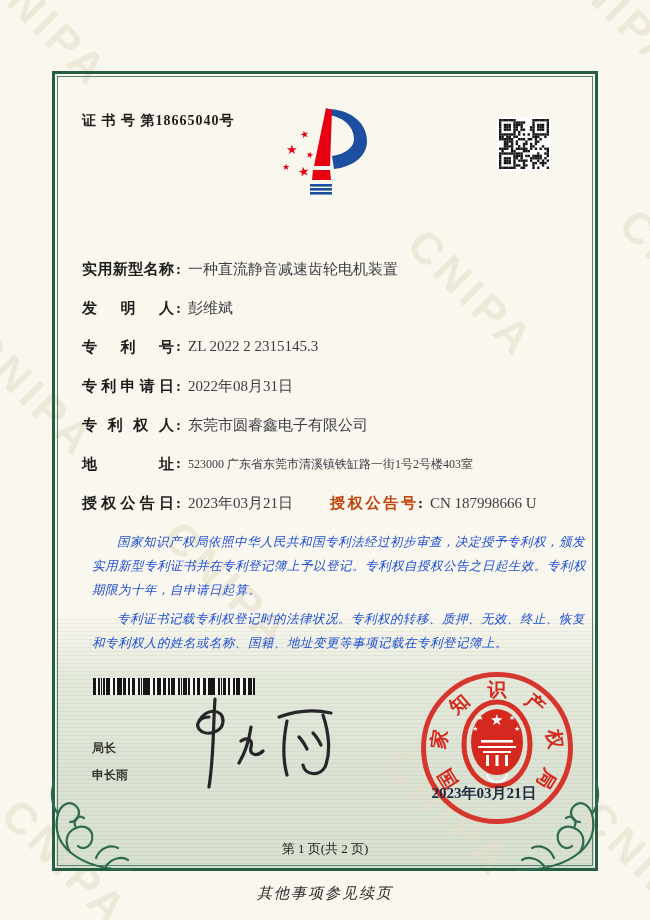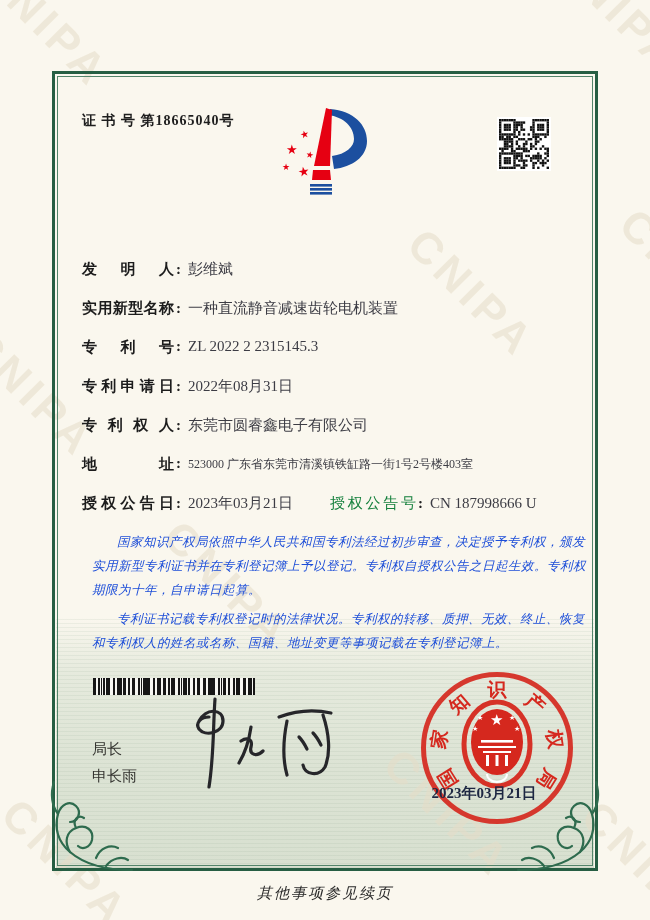--- a/index.html
+++ b/index.html
@@ -38,35 +38,35 @@
   
   .fields{position:absolute;left:82px;top:260px;width:500px;z-index:3;font-size:15px;}
   .row{position:relative;height:39px;white-space:nowrap;}
   .lbl{display:inline-block;width:92px;text-align:justify;text-align-last:justify;
     -moz-text-align-last:justify;font-weight:700;color:#1c1c1c;vertical-align:top;}
   .colon{display:inline-block;font-weight:700;margin:0 7px 0 2px;}
   .val{color:#3c3c44;}
   .val-tight{font-size:12px;letter-spacing:0;font-family:Liberation Serif, serif;}
   .pair2{position:absolute;left:248px;top:0;}
   .lbl2{display:inline-block;width:86px;text-align:justify;text-align-last:justify;
-    -moz-text-align-last:justify;font-weight:400;color:#15803d;}
+    -moz-text-align-last:justify;font-weight:700;color:#c2410c;}
   
   .paras{position:absolute;left:92px;top:530px;width:494px;z-index:3;
     font-size:12.5px;line-height:24px;color:#1d4ed8;font-style:italic;letter-spacing:.5px;}
   .paras p{margin:0 0 5px 0;text-indent:2em;}
   
   .barcode{position:absolute;left:93px;top:678px;width:162px;height:17px;z-index:3;
     background:
       repeating-linear-gradient(90deg,#161616 0 2px,rgba(0,0,0,0) 2px 5px),
       repeating-linear-gradient(90deg,#161616 0 1px,rgba(0,0,0,0) 1px 8px),
       repeating-linear-gradient(90deg,#161616 0 3px,rgba(0,0,0,0) 3px 13px);
     background-color:#f6f6f2;}
   .officer{position:absolute;left:92px;top:735px;z-index:3;
     font-family:"Liberation Sans","DejaVu Sans",sans-serif;
-    font-size:15px;font-weight:400;color:#33332f;line-height:27px;}
+    font-size:12px;font-weight:700;color:#33332f;line-height:27px;}
   .signature{position:absolute;left:183px;top:693px;width:165px;height:100px;z-index:3;}
   
   .seal{position:absolute;left:421px;top:672px;width:152px;height:152px;z-index:4;}
   .seal-ring{position:absolute;left:0;top:0;width:142px;height:142px;border:5px solid rgba(213,40,30,.92);
     border-radius:50%;}
   .seal-char{position:absolute;left:76px;top:76px;width:22px;height:22px;margin:-11px 0 0 -11px;
     text-align:center;font-size:19px;font-weight:700;color:#d5281e;line-height:22px;}
   .seal-emblem{position:absolute;left:40px;top:26px;width:72px;height:92px;}
   .seal-date{position:absolute;left:0;top:112px;width:152px;text-align:center;z-index:5;
     font-size:15px;font-weight:700;color:#1d2742;letter-spacing:0;transform:translateX(-13px);}
@@ -371,24 +371,24 @@
       <rect x="9" y="20" width="1" height="1" fill="#111"></rect>
       <rect x="10" y="20" width="1" height="1" fill="#111"></rect>
       <rect x="14" y="20" width="1" height="1" fill="#111"></rect>
       <rect x="16" y="20" width="1" height="1" fill="#111"></rect>
       <rect x="20" y="20" width="1" height="1" fill="#111"></rect>
     </svg>
 
 
   <div class="fields">
     <div class="row">
+      <span class="lbl">实用新型名称</span><span class="colon">:</span><span class="val">一种直流静音减速齿轮电机装置</span>
+    </div>
+    <div class="row">
       <span class="lbl">发明人</span><span class="colon">:</span><span class="val">彭维斌</span>
-    </div>
-    <div class="row">
-      <span class="lbl">实用新型名称</span><span class="colon">:</span><span class="val">一种直流静音减速齿轮电机装置</span>
     </div>
     <div class="row">
       <span class="lbl">专利号</span><span class="colon">:</span><span class="val">ZL 2022 2 2315145.3</span>
     </div>
     <div class="row">
       <span class="lbl">专利申请日</span><span class="colon">:</span><span class="val">2022年08月31日</span>
     </div>
     <div class="row">
       <span class="lbl">专利权人</span><span class="colon">:</span><span class="val">东莞市圆睿鑫电子有限公司</span>
     </div>
@@ -454,15 +454,16 @@
       <rect x="17" y="48" width="38" height="2" fill="#fff"></rect>
       <rect x="22" y="53" width="28" height="2" fill="#fff"></rect>
       <rect x="25" y="57" width="3" height="11" fill="#fff"></rect>
       <rect x="34.5" y="57" width="3" height="11" fill="#fff"></rect>
       <rect x="44" y="57" width="3" height="11" fill="#fff"></rect>
       <path d="M26,76 a10,8 0 0 0 20,0" fill="none" stroke="#fff" stroke-width="2"></path>
     </svg>
     <div class="seal-date">2023年03月21日</div>
   </div>
 
+  <div class="page-indicator">第 1 页(共 2 页)</div>
   <div class="continuation">其他事项参见续页</div>
 
 </div>
 
 </body></html>

